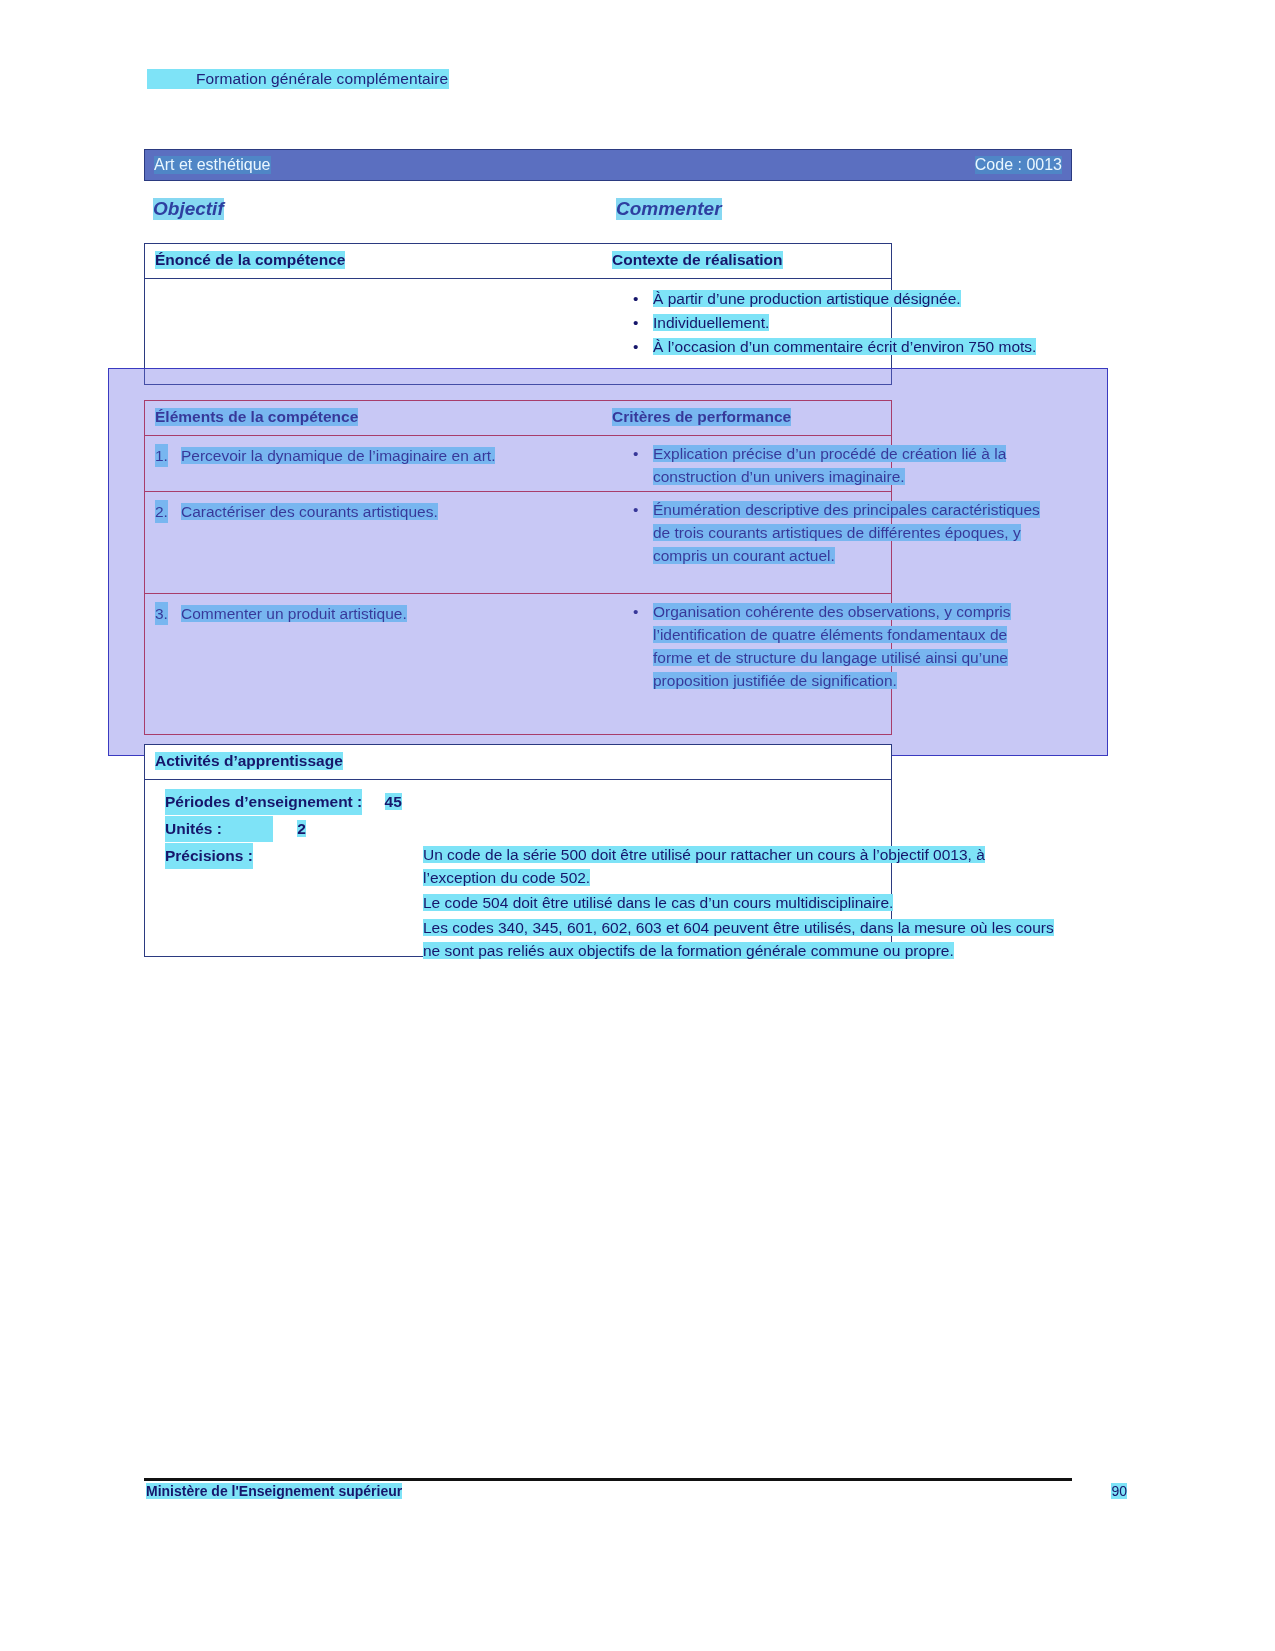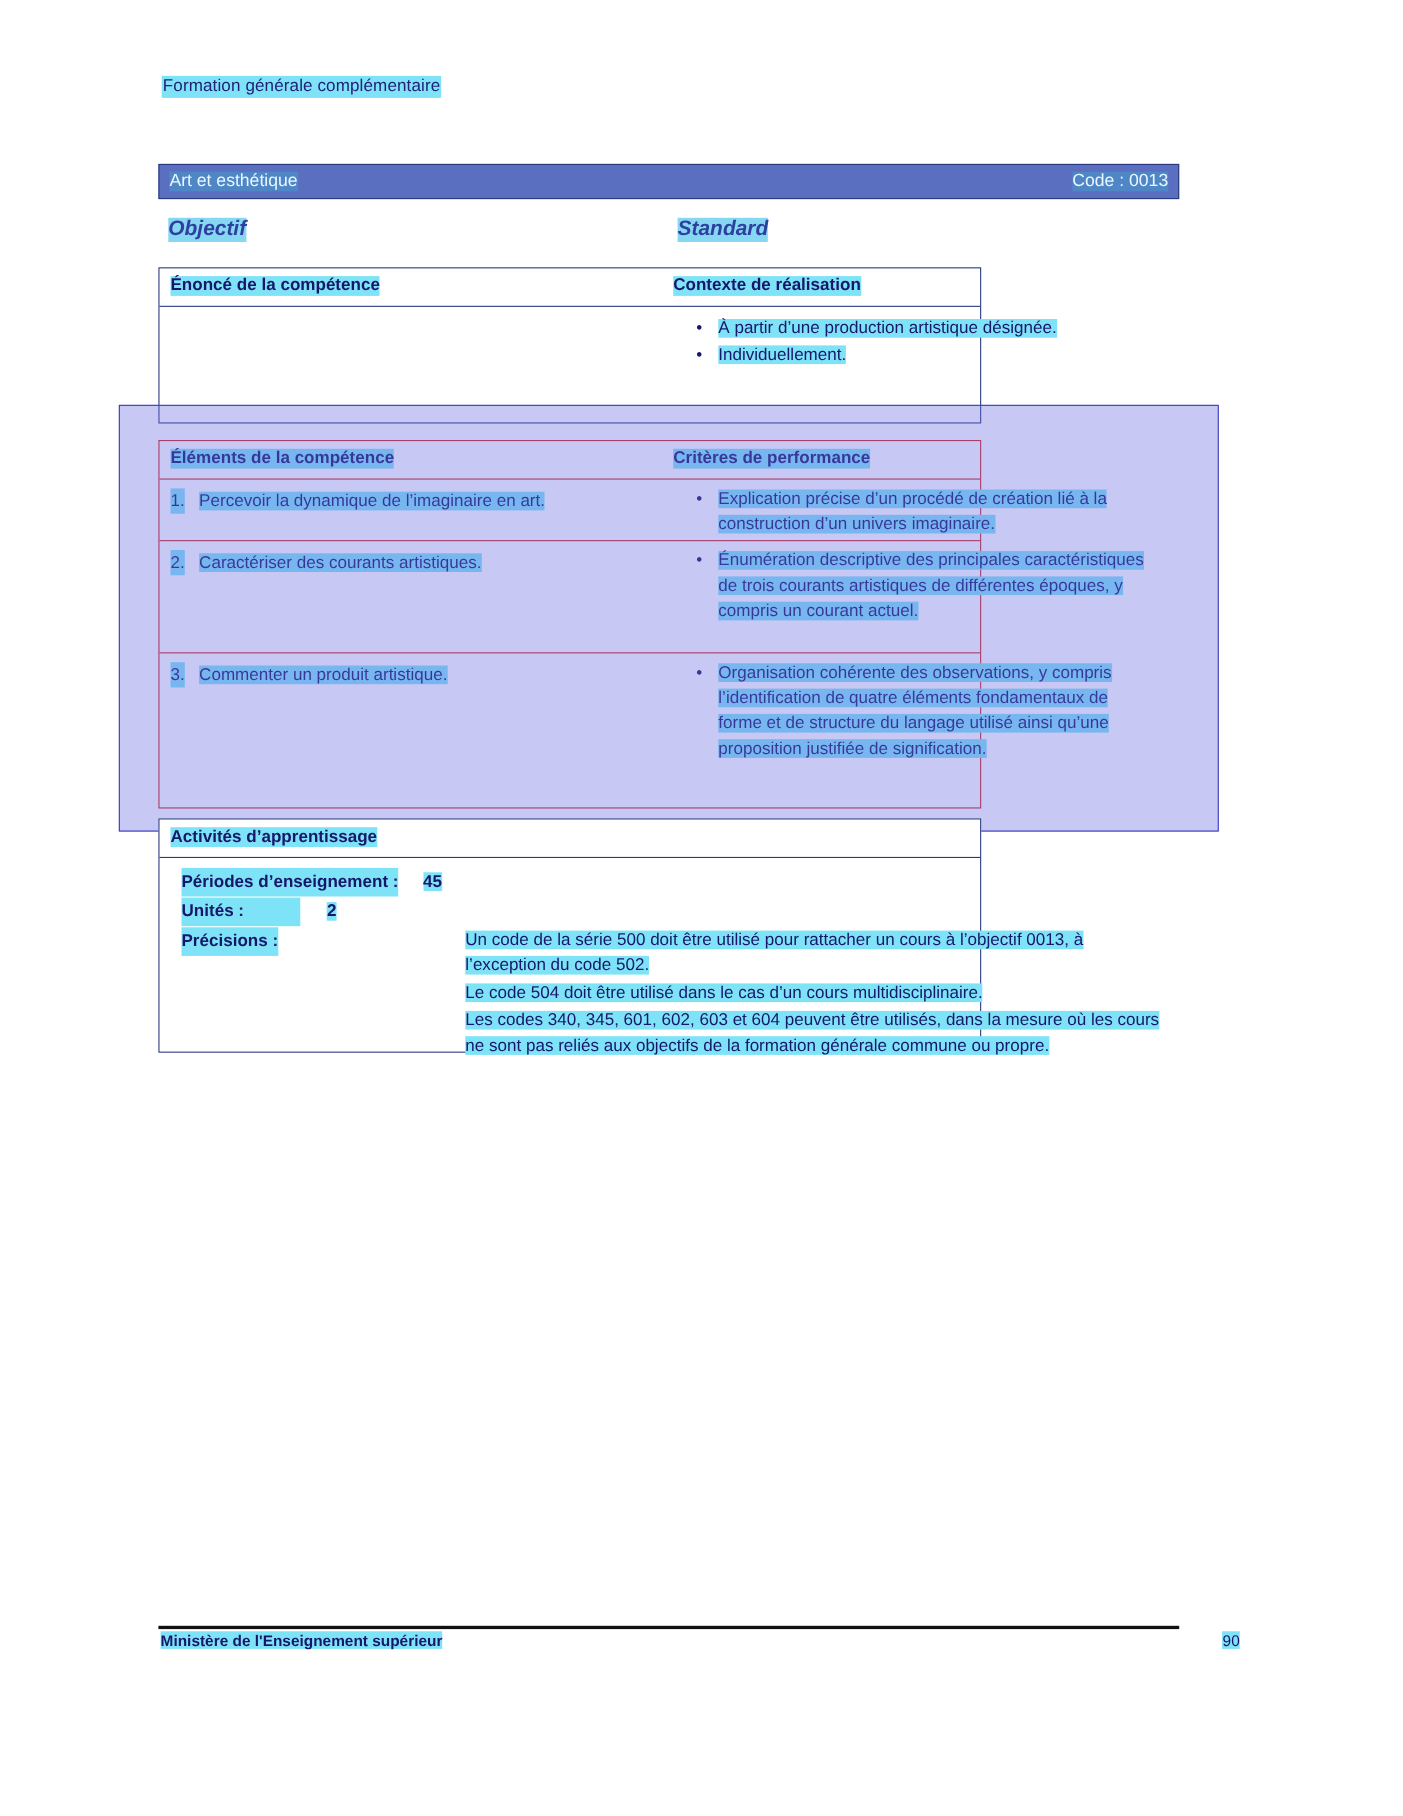--- a/index.html
+++ b/index.html
@@ -19,20 +19,21 @@
     left: 0; top: 0;
     width: 1275px;
     height: 1651px;
     overflow: hidden;
   }
 
   
   .sel {
     background: #7ee3f7;
     box-shadow: 0 0 0 1px #7ee3f7;
+    padding-left: 48px;
   }
 
   
   .doc-header {
     position: absolute;
     left: 148px;
     top: 70px;
     font-size: 15.5px;
     letter-spacing: 0.1px;
     color: #21217a;
@@ -243,33 +244,34 @@
 
   <div class="doc-header sel">Formation générale complémentaire</div>
 
   <div class="title-band">
     <span class="band-text left">Art et esthétique</span>
     <span class="band-text right">Code : 0013</span>
   </div>
 
   <div class="os-row">
     <span class="os-objectif">Objectif</span>
-    <span class="os-standard">Standard</span>
+    <span class="os-standard">Commenter</span>
   </div>
 
   <div class="tbl block1">
     <div class="row-head">
       <span class="hcell l">Énoncé de la compétence</span>
       <span class="hcell r">Contexte de réalisation</span>
     </div>
     <div class="twocol" style="height:104px;">
       <div class="right-col" style="top:8px; left:480px;">
         <ul class="bul">
           <li><span class="txt">À partir d’une production artistique désignée.</span></li>
           <li><span class="txt">Individuellement.</span></li>
+          <li><span class="txt">À l’occasion d’un commentaire écrit d’environ 750 mots.</span></li>
         </ul>
       </div>
     </div>
   </div>
 
   <div class="tbl block2">
     <div class="row-head">
       <span class="hcell l">Éléments de la compétence</span>
       <span class="hcell r">Critères de performance</span>
     </div>

